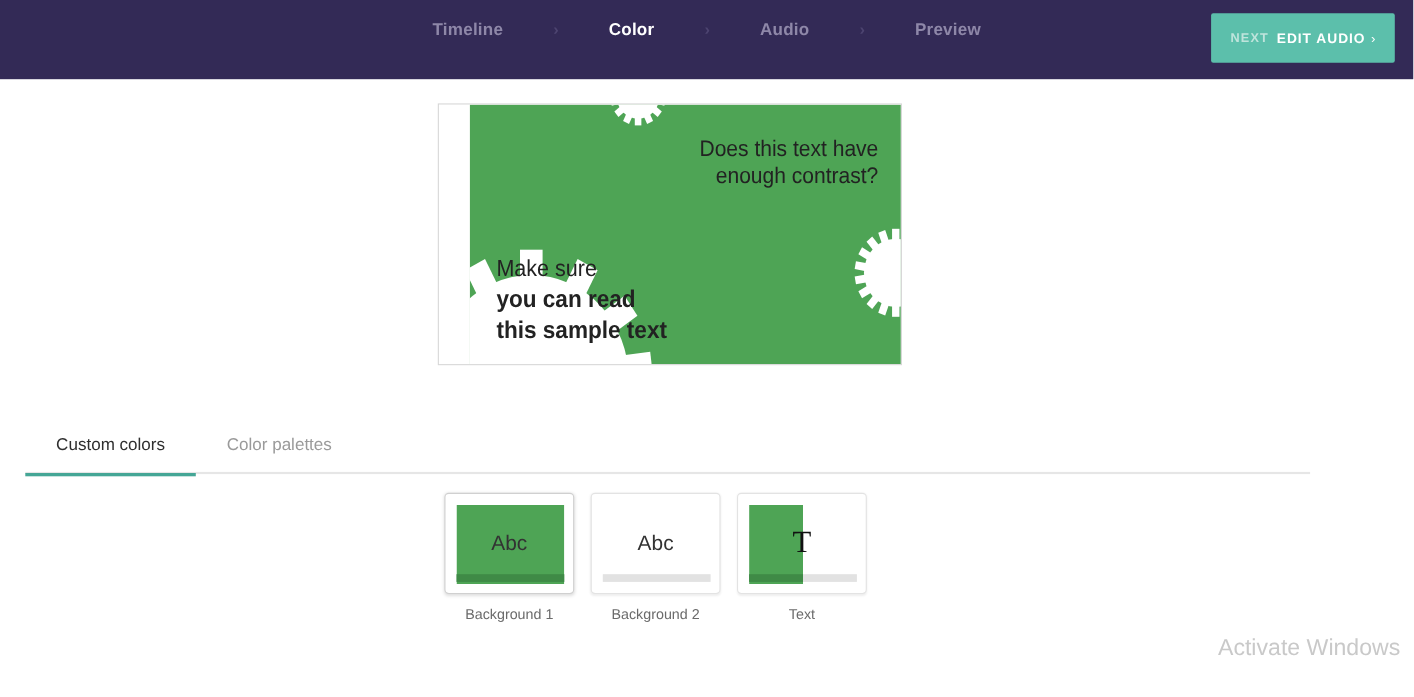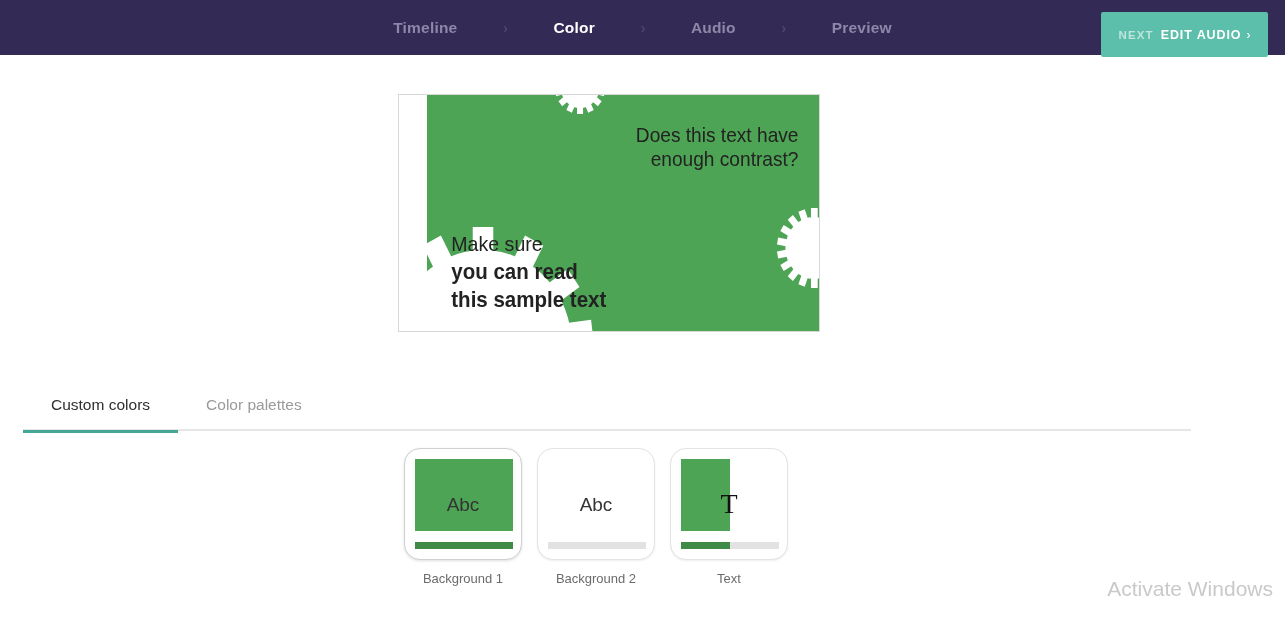--- a/index.html
+++ b/index.html
@@ -9,21 +9,21 @@
     height: 634px;
     background: #ffffff;
     font-family: "Liberation Sans", sans-serif;
     overflow: hidden;
     position: relative;
   }
 
   
   #app-header {
     width: 1285px;
-    height: 55px;
+    height: 72px;
     background: #332a56;
     position: relative;
   }
 
   #wizard-steps {
     position: absolute;
     left: 0; top: 0;
     width: 1285px; height: 55px;
     display: flex;
     align-items: center;
@@ -147,24 +147,24 @@
 
   .swatch-cell {
     width: 118px;
     display: flex;
     flex-direction: column;
     align-items: center;
   }
 
   .swatch-card {
     width: 118px;
-    height: 112px;
+    height: 92px;
     background: #ffffff;
     border: 1px solid #e3e3e3;
-    border-radius: 16px;
+    border-radius: 4px;
     box-shadow: 0 1px 2px rgba(0,0,0,0.07);
     position: relative;
     overflow: hidden;
     cursor: pointer;
     display: flex;
     align-items: center;
     justify-content: center;
   }
   .swatch-card.selected {
     border: 1px solid #d0d0d0;

